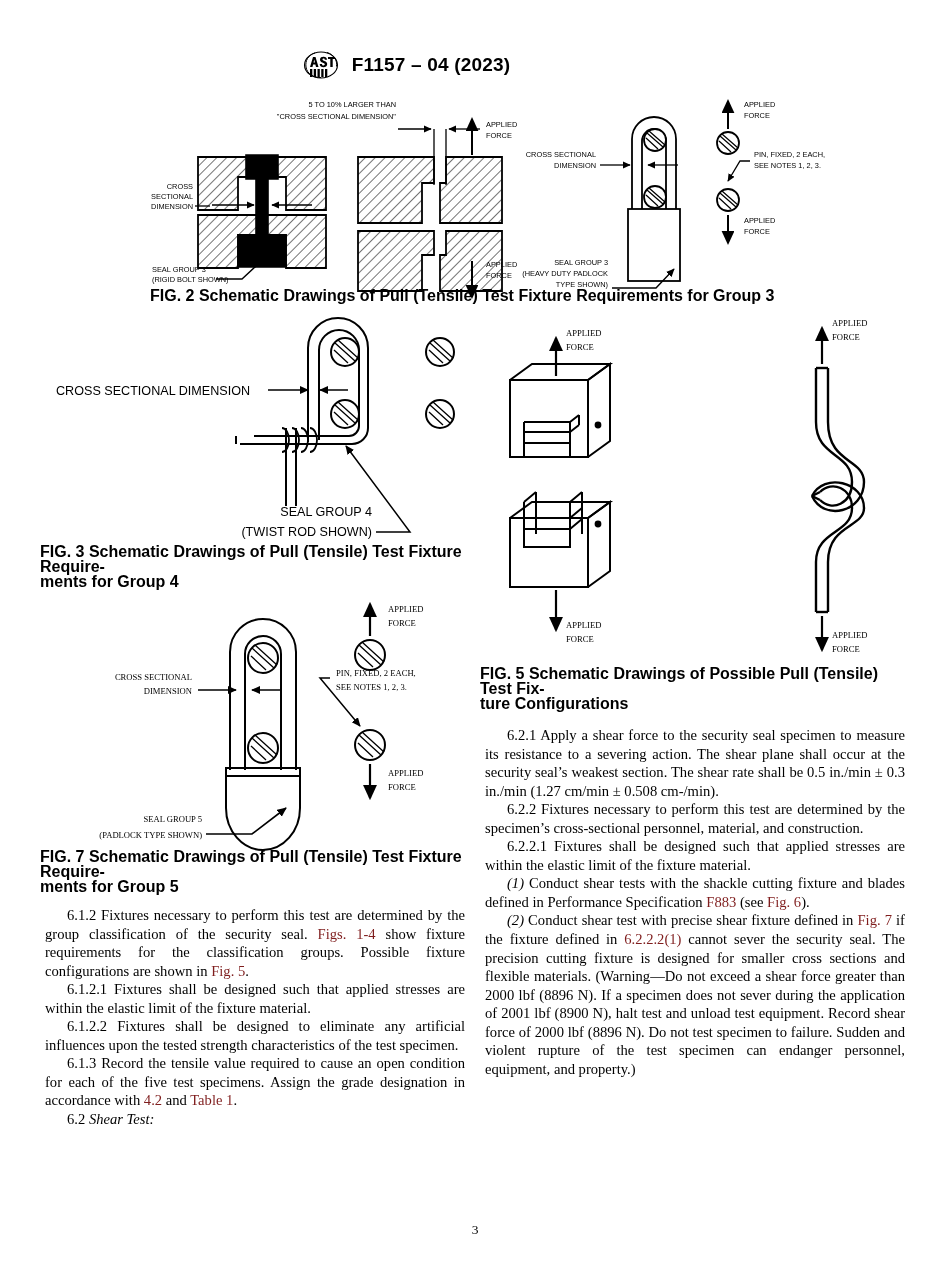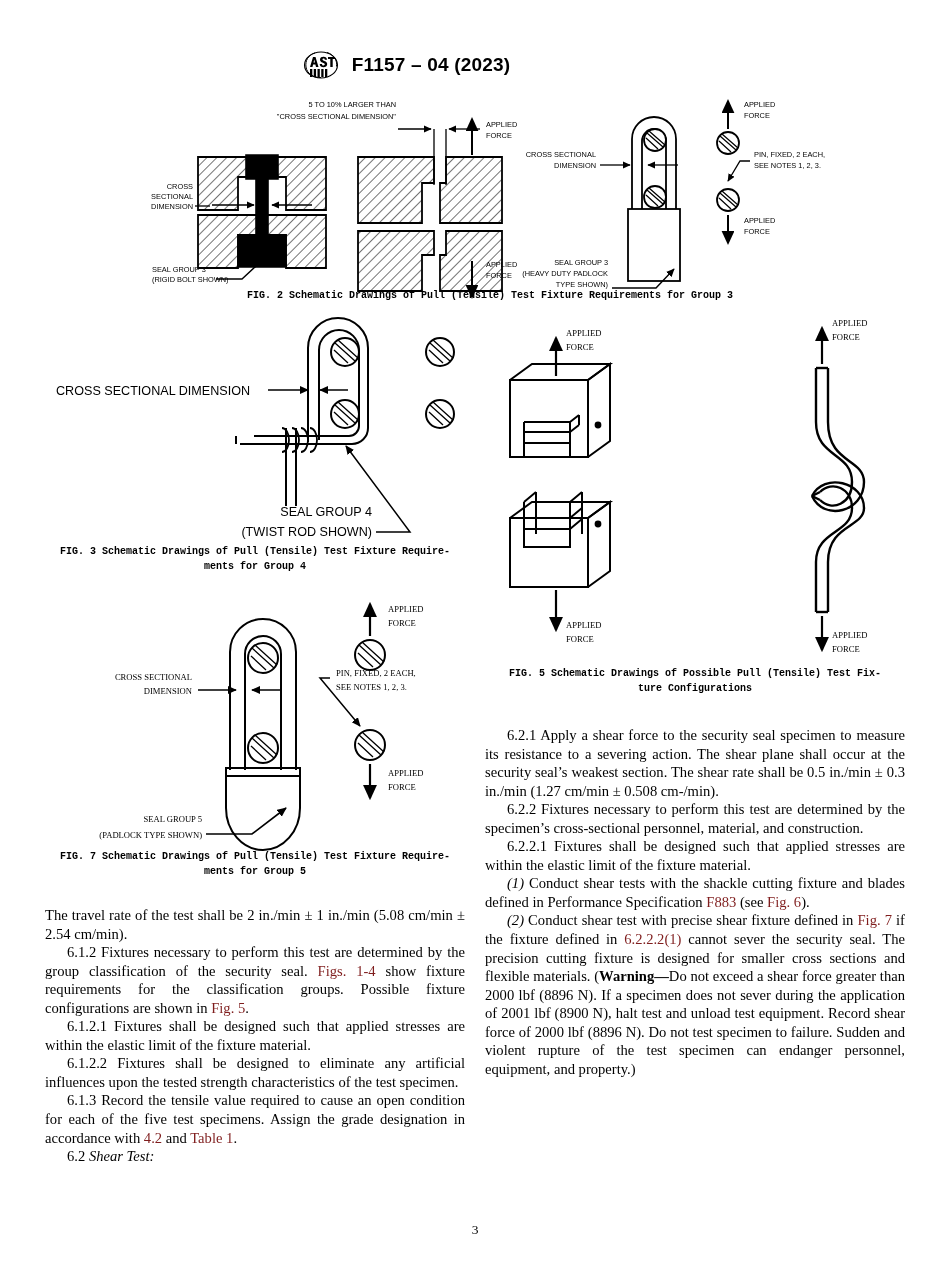--- a/index.html
+++ b/index.html
@@ -23,23 +23,23 @@
   }
   .astm-logo { width: 38px; height: 30px; display: block; }
   .header-title {
     font-family: "Liberation Sans", sans-serif;
     font-size: 19px; font-weight: bold; letter-spacing: .2px;
   }
 
   
   .fig-block { position: absolute; }
   .fig-caption {
-    font-family: Liberation Mono, monospace;
-    font-size: 10px; font-weight: bold;
-    text-align: center; line-height: 15px;
+    font-family: Liberation Sans, sans-serif;
+    font-size: 16px; font-weight: bold;
+    line-height: 15px;
   }
   svg { display: block; overflow: visible; }
   .lbl {
     font-family: "Liberation Sans", sans-serif;
     font-size: 7.4px; fill: #000;
   }
   .lbl-md { font-size: 8.6px; }
   .lbl-lg {
     font-family: "Liberation Sans", sans-serif;
     font-size: 12.6px; fill: #000;
@@ -52,21 +52,21 @@
     font-size: 14.6px;
     line-height: 18.55px;
     text-align: justify;
     text-justify: inter-word;
     hyphens: none;
   }
   .col p { margin: 0; text-indent: 22px; }
   .col p.noind { text-indent: 0; }
   .ref { color: #7f1d1d; }
   .ital { font-style: italic; }
-  .bld { font-weight: bold; }
+  .bld { font-weight: normal; }
 
   .page-number {
     position: absolute;
     top: 1222px; left: 0; width: 950px;
     text-align: center;
     font-size: 13.5px;
   }
 </style>
 </head>
 <body>
@@ -334,21 +334,20 @@
     <text class="lbl-md" x="352" y="326">APPLIED</text>
     <text class="lbl-md" x="352" y="340">FORCE</text>
   </svg>
   <div class="fig-caption" style="margin-top:2px;">
     <div>FIG. 5  Schematic Drawings of Possible Pull (Tensile) Test Fix-</div>
     <div>ture Configurations</div>
   </div>
 </div>
 
 <div class="col" style="top:906px; left:45px; width:420px;">
-  <p class="noind">The travel rate of the test shall be  2 in./min  ±  1 in./min (5.08 cm/min  ±  2.54 cm/min).</p>
   <p><span>6.1.2  Fixtures necessary to perform this test are determined by the group classification of the security seal. </span><span class="ref">Figs. 1-4</span><span> show fixture requirements for the classification groups. Possible fixture configurations are shown in </span><span class="ref">Fig. 5</span><span>.</span></p>
   <p>6.1.2.1  Fixtures shall be designed such that applied stresses are within the elastic limit of the fixture material.</p>
   <p>6.1.2.2  Fixtures shall be designed to eliminate any artificial influences upon the tested strength characteristics of the test specimen.</p>
   <p><span>6.1.3  Record the tensile value required to cause an open condition for each of the five test specimens. Assign the grade designation in accordance with </span><span class="ref">4.2</span><span> and </span><span class="ref">Table 1</span><span>.</span></p>
   <p><span>6.2  </span><span class="ital">Shear Test:</span></p>
 </div>
 
 <div class="col" style="top:726px; left:485px; width:420px;">
   <p>6.2.1  Apply a shear force to the security seal specimen to measure its resistance to a severing action. The shear plane shall occur at the security seal’s weakest section. The shear rate shall be 0.5 in./min ± 0.3 in./min (1.27 cm/min ± 0.508 cm-/min).</p>
   <p>6.2.2  Fixtures necessary to perform this test are determined by the specimen’s cross-sectional personnel, material, and construction.</p>

